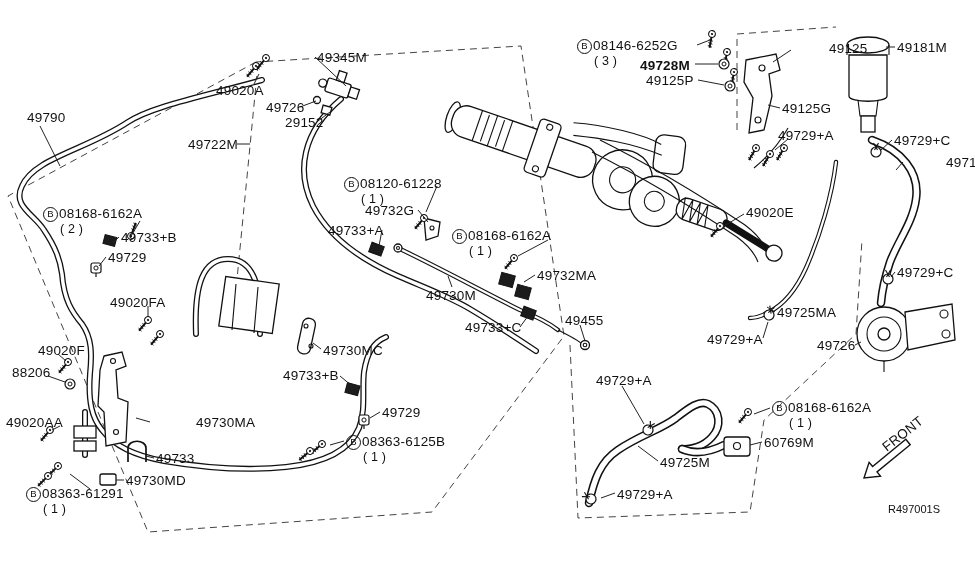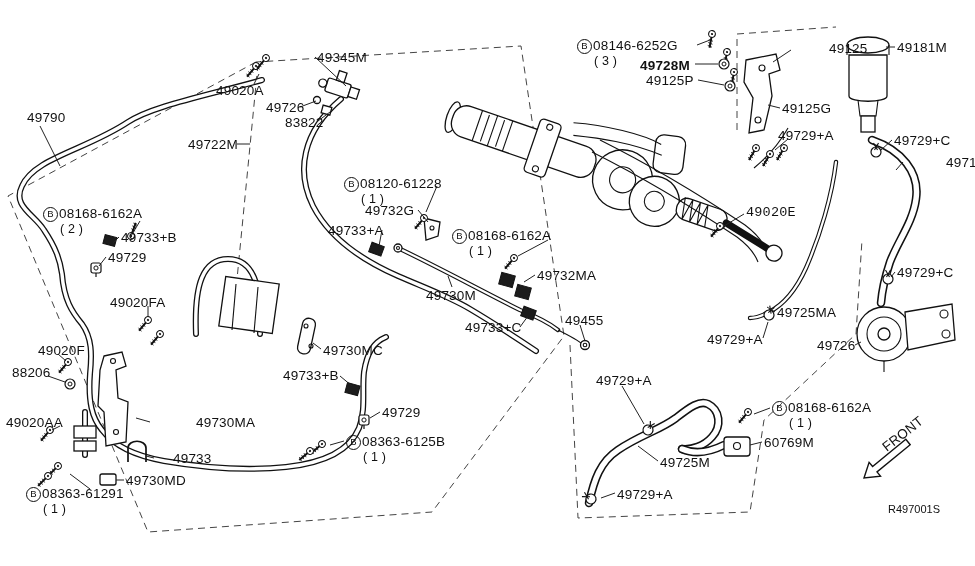--- a/index.html
+++ b/index.html
@@ -295,57 +295,57 @@
         <line x1="770" y1="408" x2="754" y2="414" class="leader"></line>
         <line x1="615" y1="493" x2="601" y2="498" class="leader"></line>
       </g>
   </svg>
 
   <div id="labels">
       <div class="plabel" style="left: 27px; top: 110px;"><span>49790</span></div>
       <div class="plabel" style="left: 216px; top: 83px;"><span>49020A</span></div>
       <div class="plabel" style="left: 317px; top: 50px;"><span>49345M</span></div>
       <div class="plabel" style="left: 266px; top: 100px;"><span>49726</span></div>
-      <div class="plabel" style="left: 285px; top: 115px;"><span>83822</span></div>
+      <div class="plabel" style="left: 285px; top: 115px;"><span>29152</span></div>
       <div class="plabel" style="left: 188px; top: 137px;"><span>49722M</span></div>
       <div class="plabel" style="left: 577px; top: 38px;"><span class="circled">B</span><span>08146-6252G</span><div class="qty">( 3 )</div></div>
       <div class="plabel" style="left: 640px; top: 58px; font-weight: bold;"><span>49728M</span></div>
       <div class="plabel" style="left: 646px; top: 73px;"><span>49125P</span></div>
       <div class="plabel" style="left: 789px; top: 41px; margin-left: 40px;"><span>49125</span></div>
       <div class="plabel" style="left: 897px; top: 40px;"><span>49181M</span></div>
       <div class="plabel" style="left: 782px; top: 101px;"><span>49125G</span></div>
       <div class="plabel" style="left: 778px; top: 128px;"><span>49729+A</span></div>
       <div class="plabel" style="left: 894px; top: 133px;"><span>49729+C</span></div>
       <div class="plabel" style="left: 946px; top: 155px;"><span>49717M</span></div>
       <div class="plabel" style="left: 344px; top: 176px;"><span class="circled">B</span><span>08120-61228</span><div class="qty">( 1 )</div></div>
       <div class="plabel" style="left: 365px; top: 203px;"><span>49732G</span></div>
       <div class="plabel" style="left: 328px; top: 223px;"><span>49733+A</span></div>
       <div class="plabel" style="left: 452px; top: 228px;"><span class="circled">B</span><span>08168-6162A</span><div class="qty">( 1 )</div></div>
-      <div class="plabel" style="left: 746px; top: 205px; font-family: Liberation Mono, monospace;"><span>49020E</span></div>
+      <div class="plabel" style="left: 746px; top: 205px;"><span>49020E</span></div>
       <div class="plabel" style="left: 43px; top: 206px;"><span class="circled">B</span><span>08168-6162A</span><div class="qty">( 2 )</div></div>
       <div class="plabel" style="left: 121px; top: 230px;"><span>49733+B</span></div>
       <div class="plabel" style="left: 108px; top: 250px;"><span>49729</span></div>
       <div class="plabel" style="left: 110px; top: 295px;"><span>49020FA</span></div>
       <div class="plabel" style="left: 537px; top: 268px;"><span>49732MA</span></div>
       <div class="plabel" style="left: 426px; top: 288px;"><span>49730M</span></div>
       <div class="plabel" style="left: 465px; top: 320px;"><span>49733+C</span></div>
       <div class="plabel" style="left: 565px; top: 313px;"><span>49455</span></div>
       <div class="plabel" style="left: 897px; top: 265px;"><span>49729+C</span></div>
       <div class="plabel" style="left: 777px; top: 305px;"><span>49725MA</span></div>
       <div class="plabel" style="left: 707px; top: 332px;"><span>49729+A</span></div>
       <div class="plabel" style="left: 817px; top: 338px;"><span>49726</span></div>
       <div class="plabel" style="left: 323px; top: 343px;"><span>49730MC</span></div>
       <div class="plabel" style="left: 38px; top: 343px;"><span>49020F</span></div>
       <div class="plabel" style="left: 12px; top: 365px;"><span>88206</span></div>
       <div class="plabel" style="left: 283px; top: 368px;"><span>49733+B</span></div>
       <div class="plabel" style="left: 6px; top: 415px;"><span>49020AA</span></div>
       <div class="plabel" style="left: 148px; top: 415px; margin-left: 48px;"><span>49730MA</span></div>
       <div class="plabel" style="left: 382px; top: 405px;"><span>49729</span></div>
       <div class="plabel" style="left: 346px; top: 434px;"><span class="circled">B</span><span>08363-6125B</span><div class="qty">( 1 )</div></div>
-      <div class="plabel" style="left: 156px; top: 451px; margin-left: 17px;"><span>49733</span></div>
+      <div class="plabel" style="left: 156px; top: 451px;"><span>49733</span></div>
       <div class="plabel" style="left: 126px; top: 473px;"><span>49730MD</span></div>
       <div class="plabel" style="left: 26px; top: 486px;"><span class="circled">B</span><span>08363-61291</span><div class="qty">( 1 )</div></div>
       <div class="plabel" style="left: 596px; top: 373px;"><span>49729+A</span></div>
       <div class="plabel" style="left: 660px; top: 455px;"><span>49725M</span></div>
       <div class="plabel" style="left: 764px; top: 435px;"><span>60769M</span></div>
       <div class="plabel" style="left: 772px; top: 400px;"><span class="circled">B</span><span>08168-6162A</span><div class="qty">( 1 )</div></div>
       <div class="plabel" style="left: 617px; top: 487px;"><span>49729+A</span></div>
       <div class="plabel" style="left: 884px; top: 441px; transform: rotate(-38deg);"><span>FRONT</span></div>
     </div>
 

